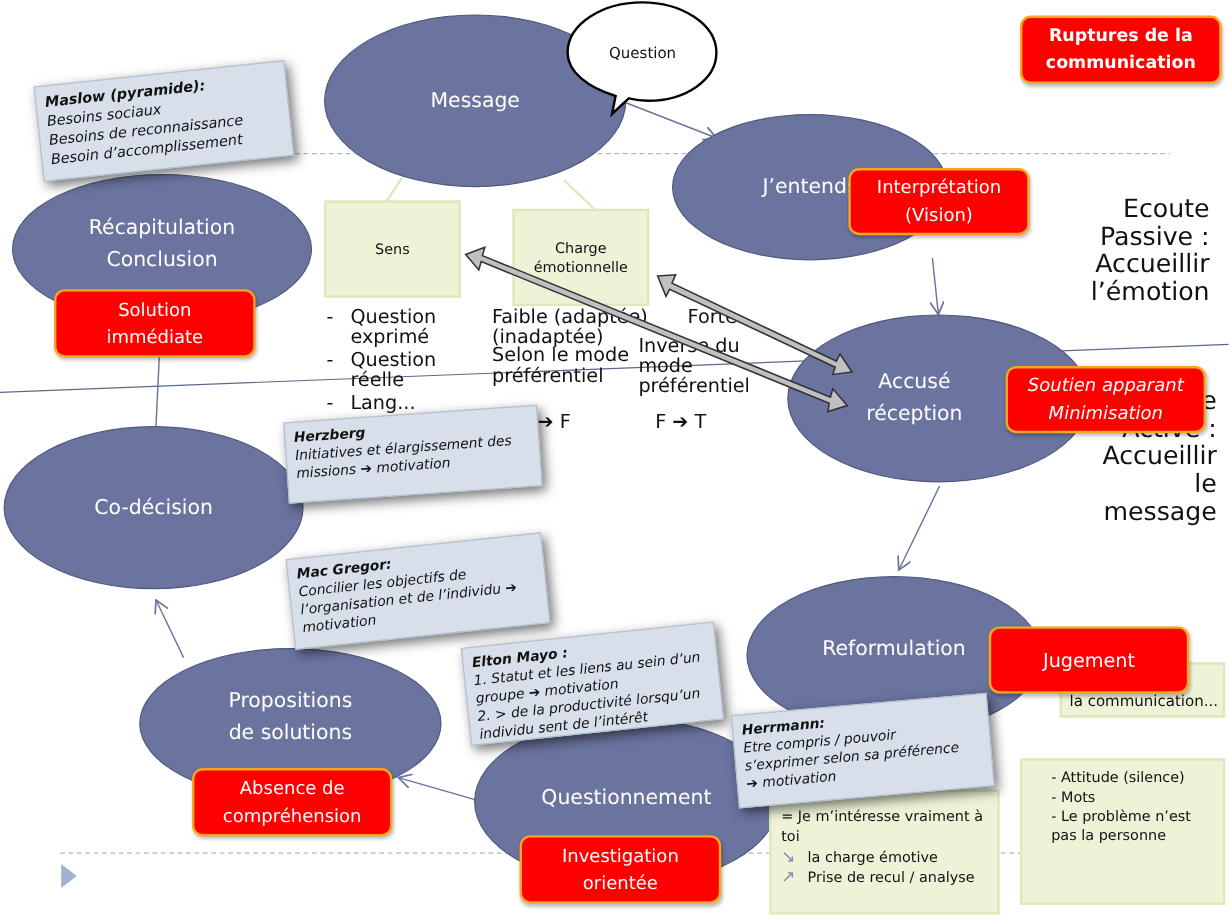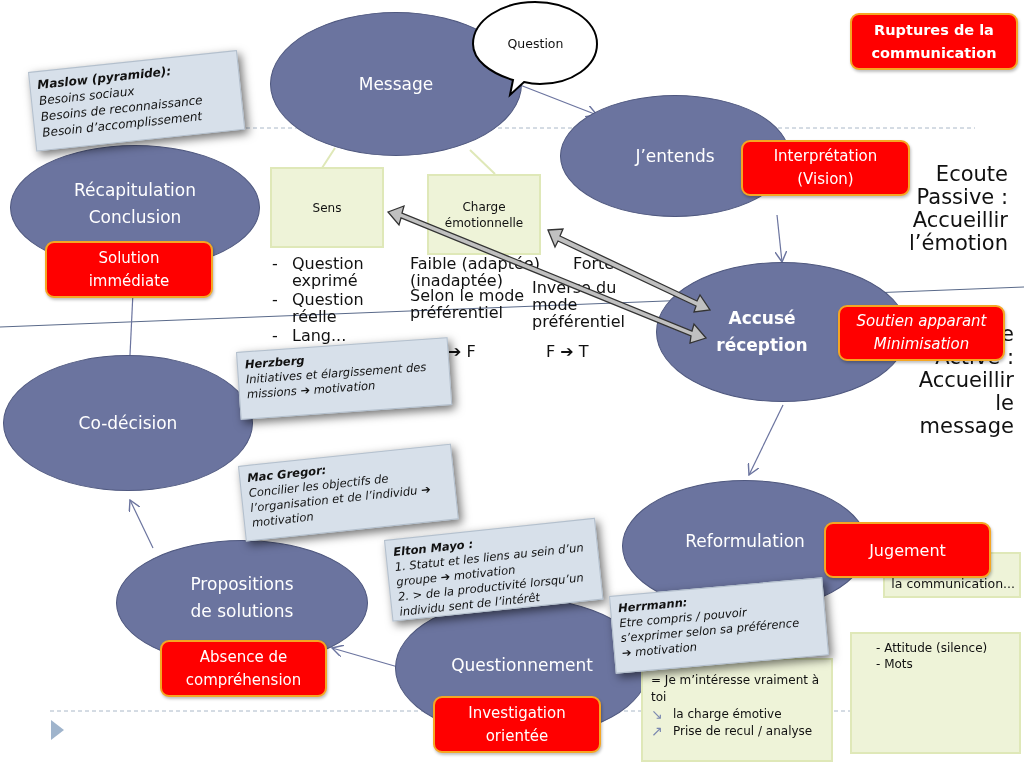--- a/index.html
+++ b/index.html
@@ -39,21 +39,21 @@
   <line x1="335" y1="148" x2="322" y2="168" stroke="#dfe8b8" stroke-width="2"></line>
   <line x1="470" y1="150" x2="495" y2="174" stroke="#dfe8b8" stroke-width="2"></line>
 </svg>
 
 <div class="ellipse" style="left:270px;top:12px;width:252px;height:144px;">
     <span>Message</span>
   </div>
 <div class="ellipse" style="left:560px;top:95px;width:230px;height:122px;">
     <span>J’entends</span>
   </div>
-<div class="ellipse" style="left:656px;top:262px;width:252px;height:140px;font-weight:bold;">
+<div class="ellipse" style="left:656px;top:262px;width:252px;height:140px;">
   <div style="margin-right:40px;">
       <div>Accusé</div>
       <div>réception</div>
     </div>
 </div>
 <div class="ellipse" style="left:622px;top:480px;width:246px;height:132px;">
     <span style="margin-top:-10px;">Reformulation</span>
   </div>
 <div class="ellipse" style="left:395px;top:598px;width:254px;height:140px;">
     <span style="margin-top:-6px;">Questionnement</span>
@@ -150,20 +150,21 @@
   <div>message</div>
 </div>
 
 <div class="ybox" style="left:883px;top:552px;width:138px;height:46px;padding:6px 4px 0 0;text-align:right;font-size:12.5px;">
   <div style="height:16px;"></div>
   <div style="white-space:nowrap;overflow:hidden;direction:rtl;">...la communication</div>
 </div>
 <div class="ybox" style="left:850px;top:632px;width:171px;height:122px;padding:6px 24px;">
   <div>- Attitude (silence)</div>
   <div>- Mots</div>
+  <div>- Le problème n’est pas la personne</div>
 </div>
 <div class="ybox" style="left:641px;top:658px;width:192px;height:104px;padding:12px 8px;font-size:12px;line-height:17px;">
   <div>= Je m’intéresse  vraiment à toi</div>
   <div style="display:flex;align-items:center;">
       <span style="color:#7b88b0;width:22px;font-size:14px;">↘</span>
       <span>la charge émotive</span>
     </div>
   <div style="display:flex;align-items:center;">
       <span style="color:#7b88b0;width:22px;font-size:14px;">↗</span>
       <span>Prise de recul / analyse</span>
@@ -199,21 +200,21 @@
   <div>Etre compris / pouvoir</div>
   <div>s’exprimer selon sa préférence</div>
   <div>➔ motivation</div>
 </div>
 
 <div class="red bold" style="left:850px;top:13px;width:168px;height:57px;">
   <div>
       <div style="width:140px;">Ruptures de la communication</div>
     </div>
 </div>
-<div class="red" style="left:741px;top:140px;width:169px;height:56px;">
+<div class="red" style="left:707px;top:140px;width:151px;height:56px;">
   <div>
       <div>Interprétation</div>
       <div>(Vision)</div>
     </div>
 </div>
 <div class="red" style="left:838px;top:305px;width:167px;height:56px;font-style:italic;">
   <div>
       <div>Soutien apparant</div>
       <div>Minimisation</div>
     </div>

